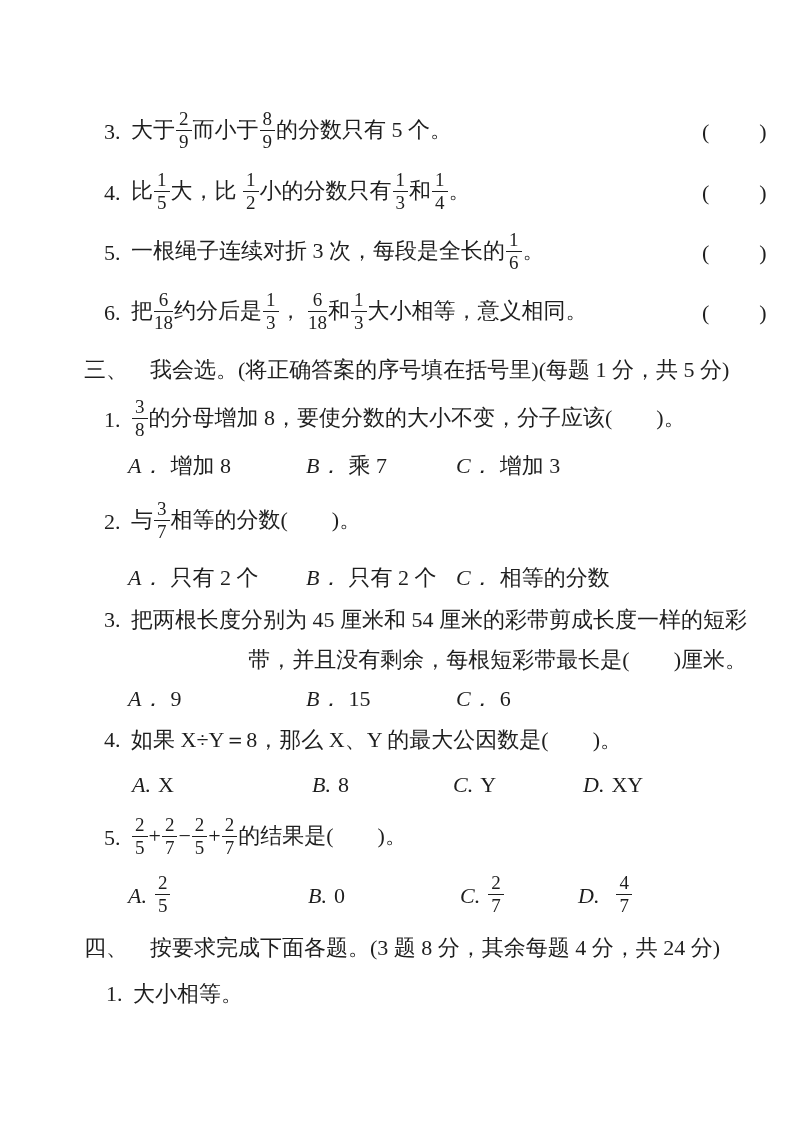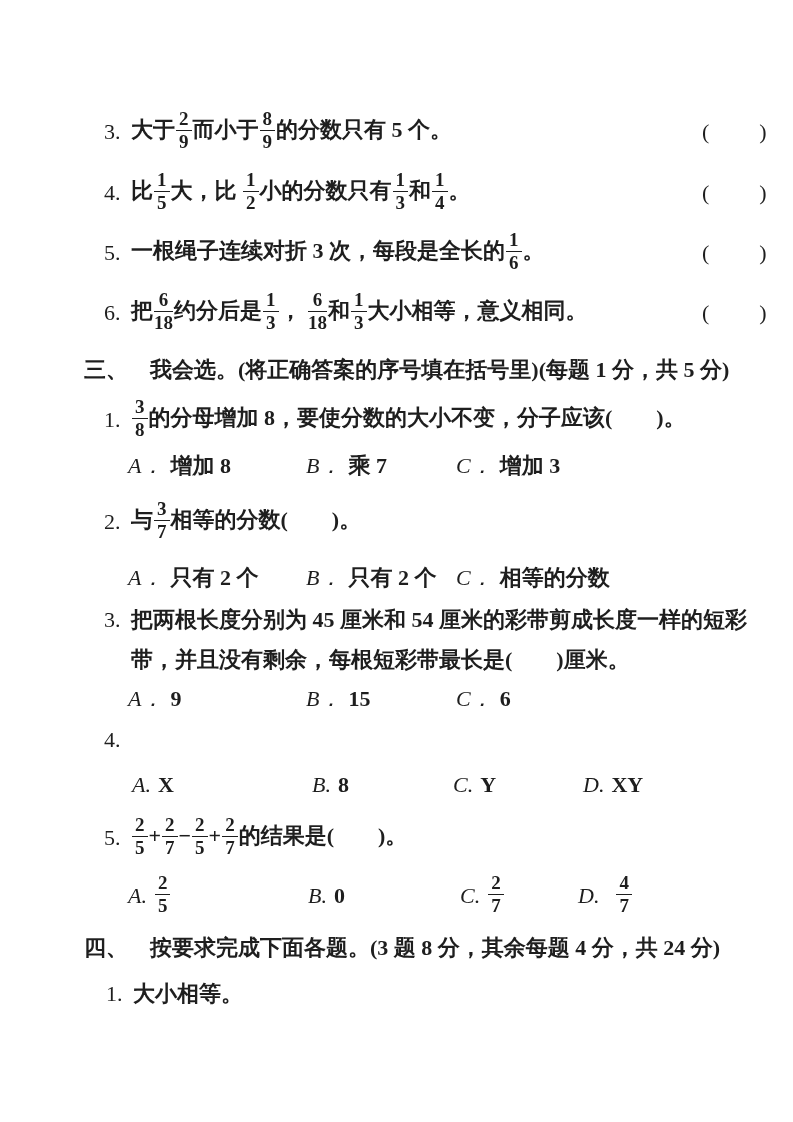--- a/index.html
+++ b/index.html
@@ -8,21 +8,21 @@
     width:793px;height:1122px;
     margin:0 auto;
     background:#ffffff;
     color:#1e1e1e;
     font-family:"Liberation Serif","DejaVu Serif",serif;
     font-size:22px;
     overflow:hidden;
   }
   .row{position:absolute;left:0;width:100%;}
   .flexrow{display:flex;align-items:center;}
-  .seg{white-space:nowrap;font-weight:bold;}
+  .seg{white-space:nowrap;}
   .no{display:inline-block;min-width:18px;margin-right:9px;}
   .qno{display:inline-block;min-width:18px;margin-right:9px;vertical-align:middle;}
   .indent{left:104px;}
   .frac{
     display:inline-block;
     vertical-align:middle;
     text-align:center;
     font-size:19px;
     line-height:1.02;
     margin:0 1px 4px 1px;
@@ -109,39 +109,40 @@
       <span class="lab">B．</span>
       <span class="seg">只有 2 个</span>
     </span>
     <span class="opt opt-c">
       <span class="lab">C．</span>
       <span class="seg">相等的分数</span>
     </span>
   </div>
 
   <div class="row indent" style="top:600px;">
-    <span class="qno" style="vertical-align:top;line-height:40px;">3.</span><span class="seg q3text" style="display:inline-block;">把两根长度分别为 45 厘米和 54 厘米的彩带剪成长度一样的短彩<br>带，并且没有剩余，每根短彩带最长是(  )厘米。</span>
+    <span class="qno" style="vertical-align:top;line-height:40px;">3.</span><span class="seg q3text" style="display:inline-block;text-align:right;">把两根长度分别为 45 厘米和 54 厘米的彩带剪成长度一样的短彩<br>带，并且没有剩余，每根短彩带最长是(  )厘米。</span>
   </div>
   <div class="row optrow cols3" style="top:686px;height:26px;">
     <span class="opt opt-a">
       <span class="lab">A．</span>
       <span class="seg">9</span>
     </span>
     <span class="opt opt-b">
       <span class="lab">B．</span>
       <span class="seg">15</span>
     </span>
     <span class="opt opt-c">
       <span class="lab">C．</span>
       <span class="seg">6</span>
     </span>
   </div>
 
   <div class="row textline flexrow indent" style="top:727px;">
     <span class="no">4.</span>
+    <span class="seg">如果 X÷Y＝8，那么 X、Y 的最大公因数是(  )。</span>
   </div>
   <div class="row optrow q4o" style="top:772px;height:26px;">
     <span class="opt opt-a">
       <span class="lab">A.</span>
       <span class="seg">X</span>
     </span>
     <span class="opt opt-b">
       <span class="lab">B.</span>
       <span class="seg">8</span>
     </span>

